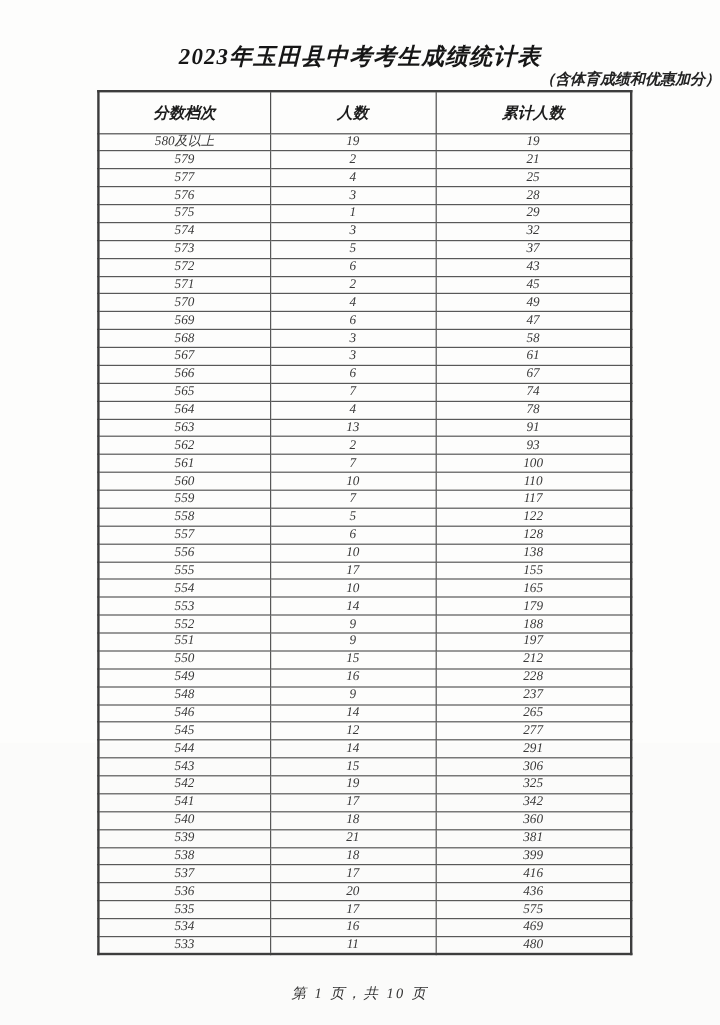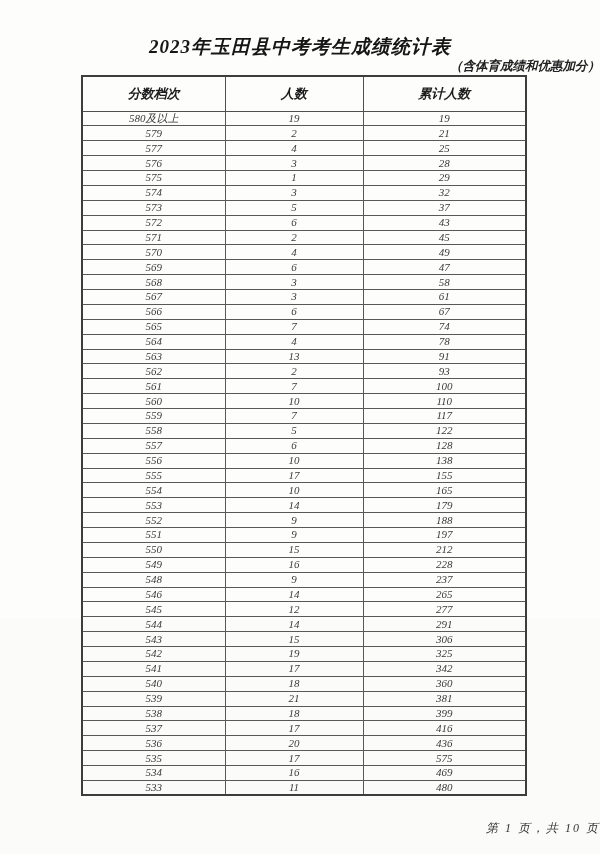--- a/index.html
+++ b/index.html
@@ -65,21 +65,21 @@
     padding: 0;
     overflow: hidden;
     white-space: nowrap;
   }
   table.score-table {
     border: 2px solid #3d3d3d;
   }
   .footer {
     position: absolute;
     top: 820px; left: 0; right: 0;
-    text-align: right;
+    text-align: center;
     font-size: 12px;
     color: #333;
     letter-spacing: 2px;
   }
 </style>
 </head>
 <body>
 
 <div class="page">
 

